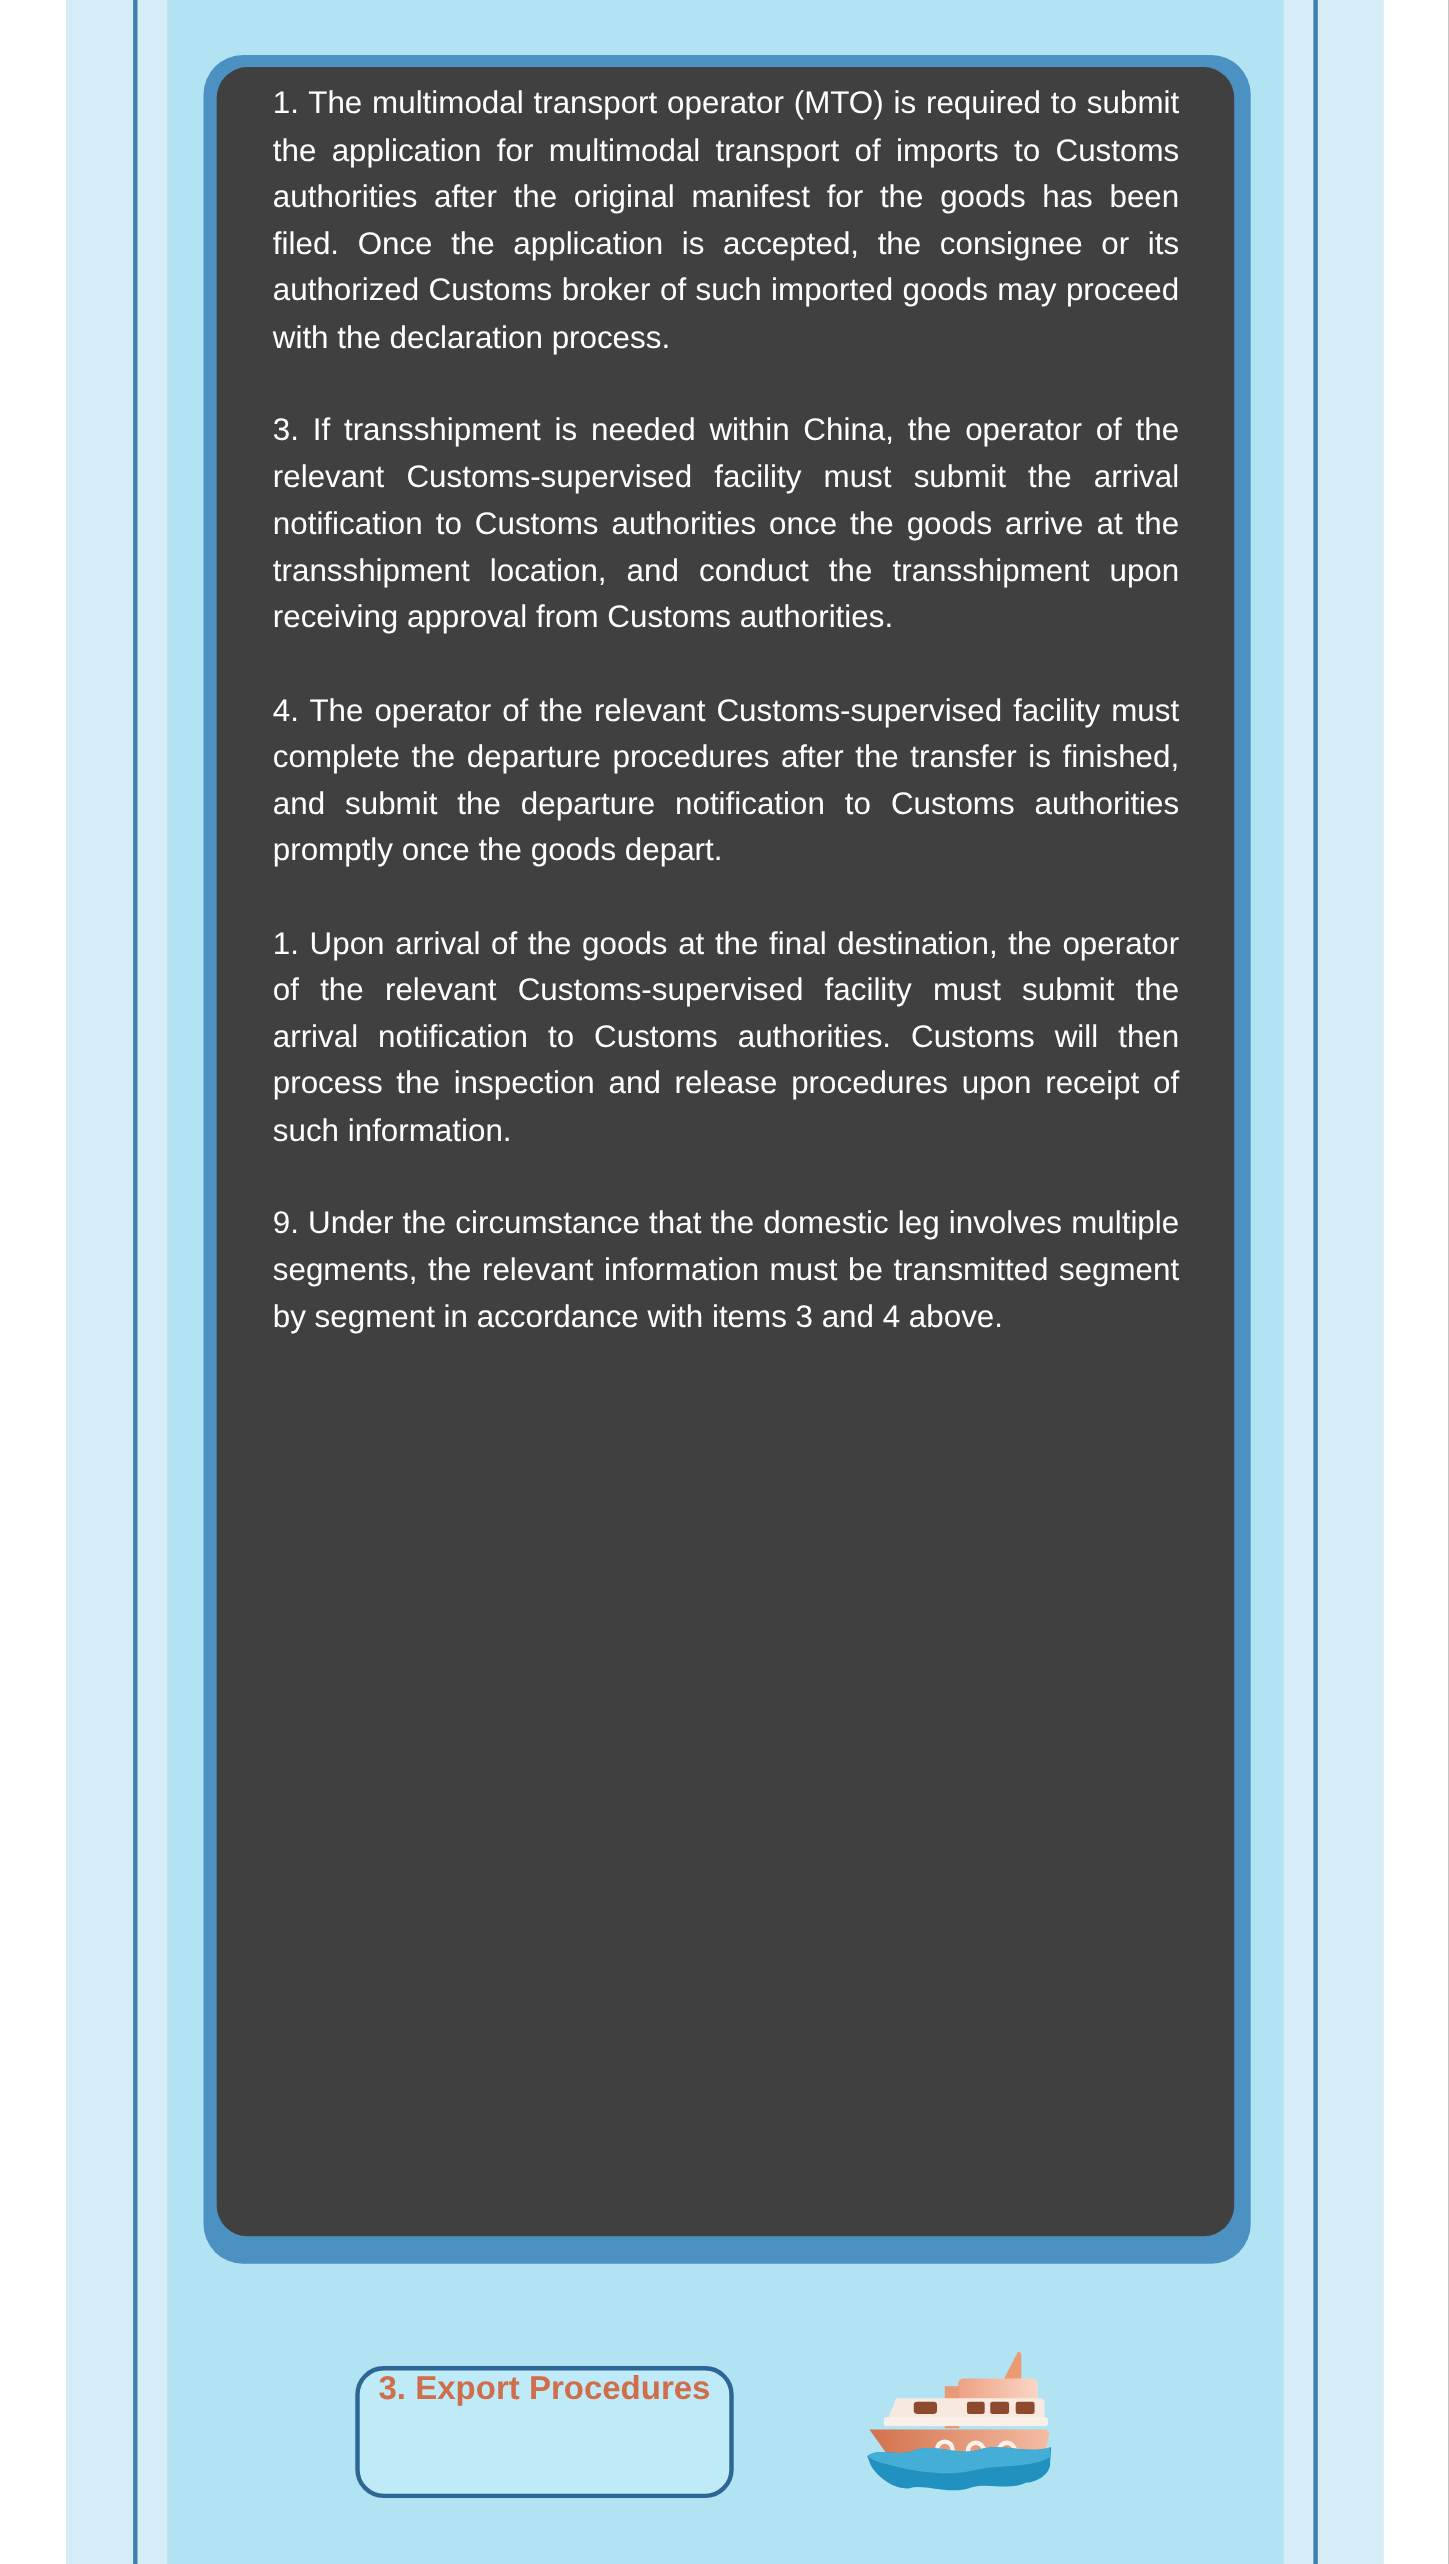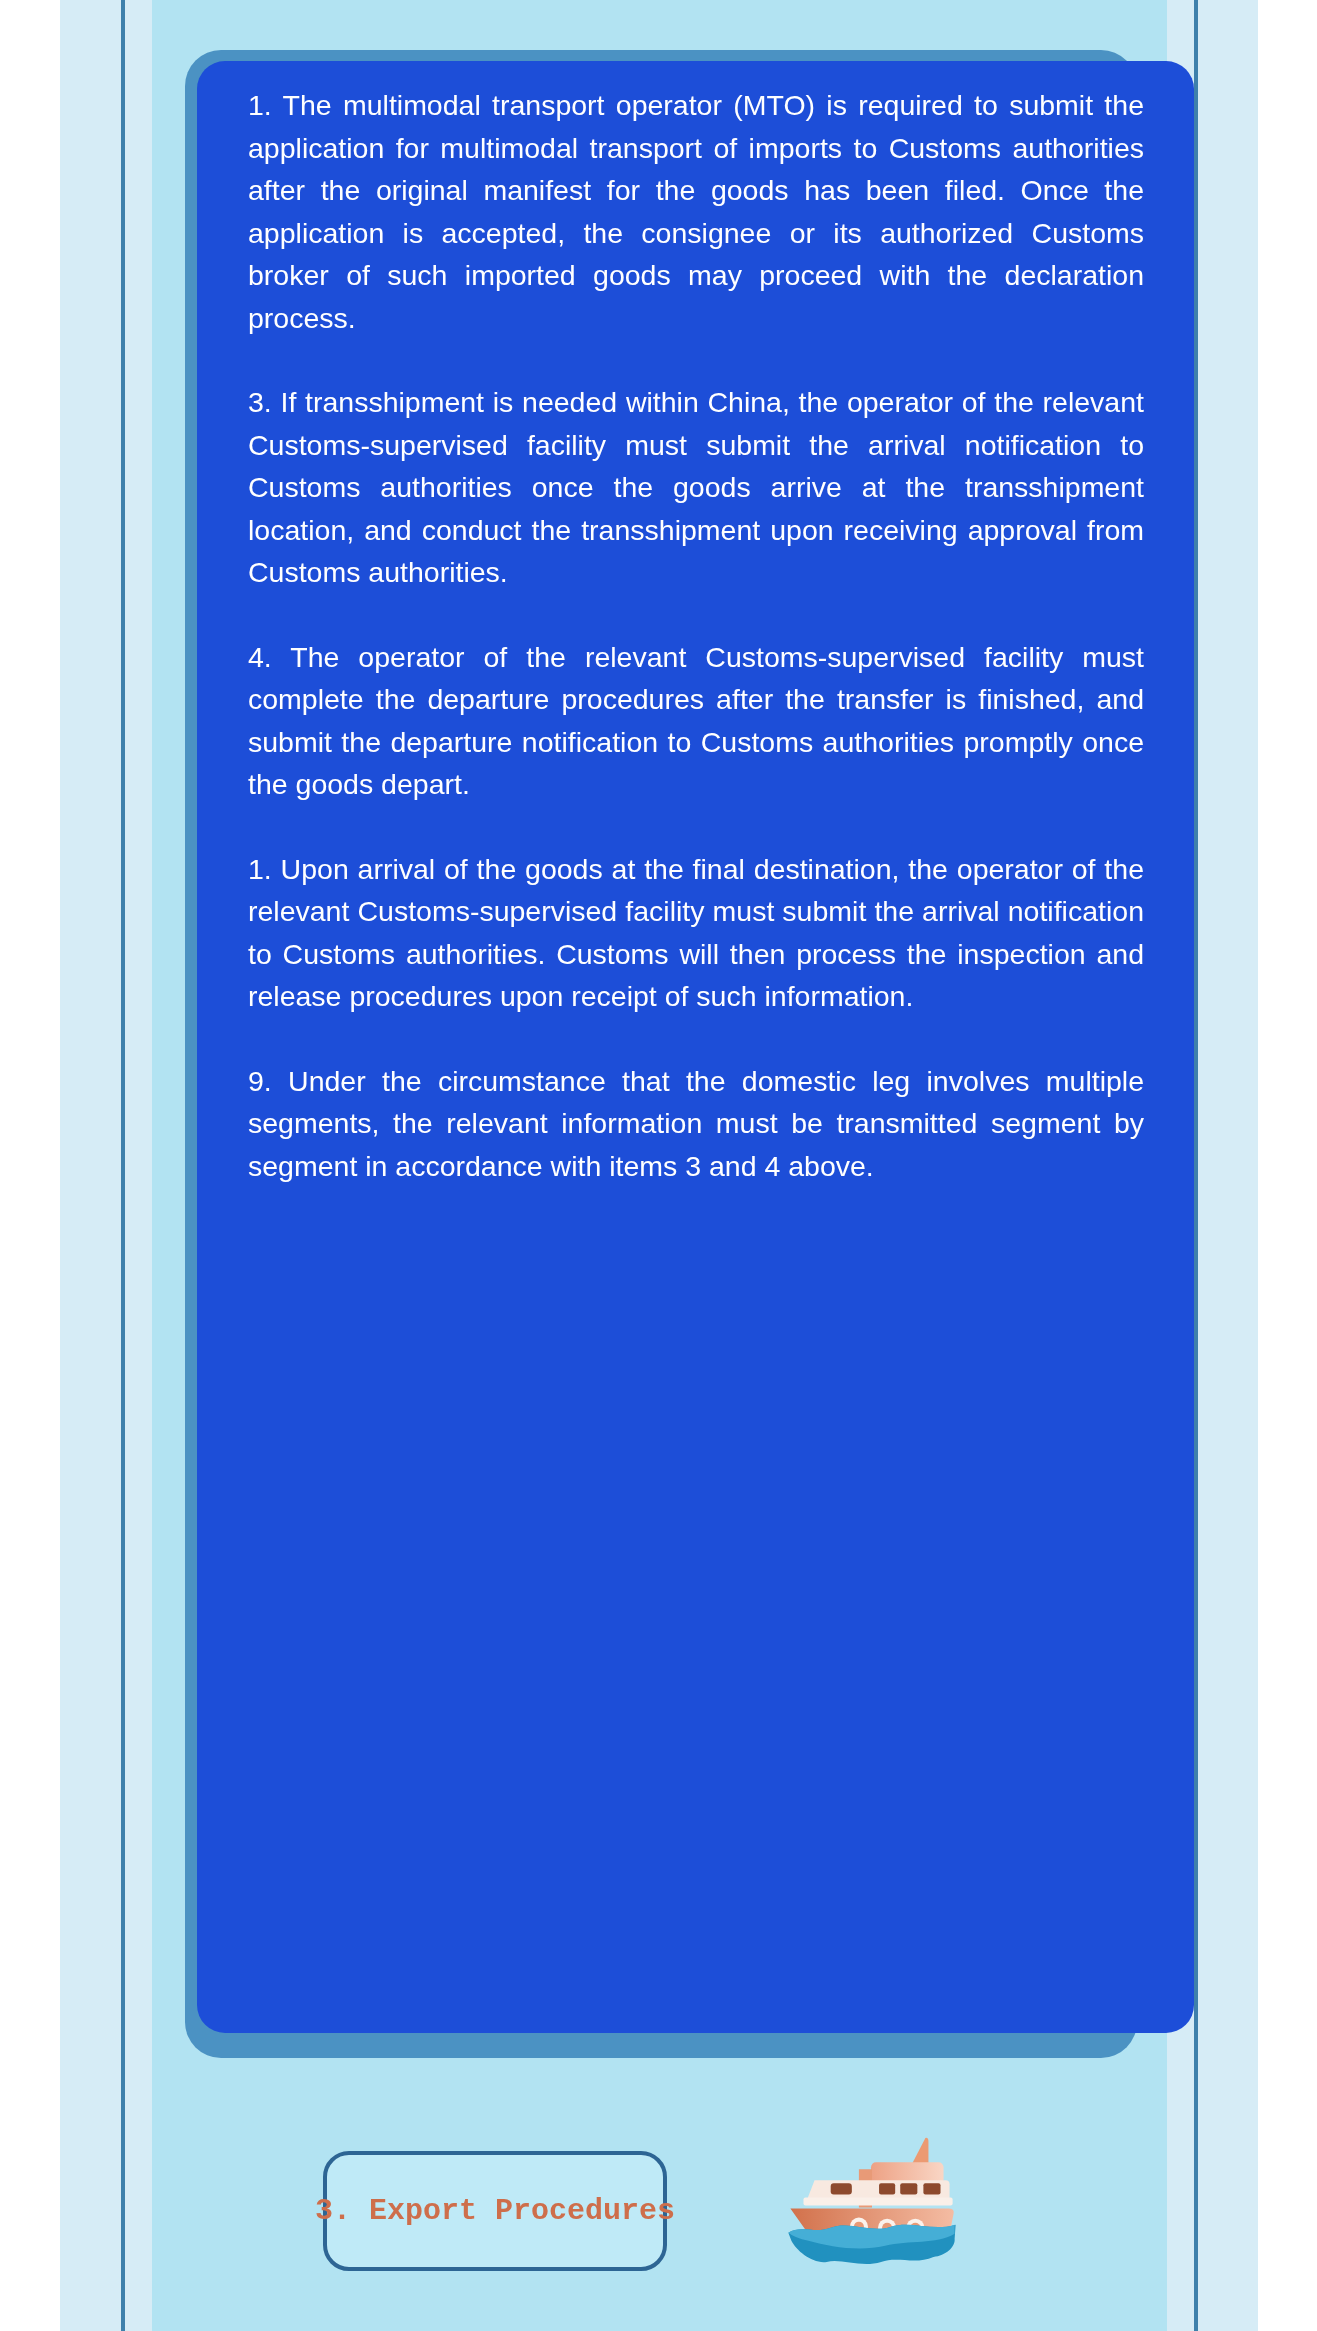--- a/index.html
+++ b/index.html
@@ -22,46 +22,45 @@
   
   .card-outer {
     left: 185px; top: 50px;
     width: 952px; height: 2008px;
     background: #4b92c3;
     border-radius: 36px;
   }
   .card-inner {
     position: absolute;
     left: 12px; top: 11px;
-    width: 997px; height: 1972px;
-    background: #1d4ed8;
+    width: 925px; height: 1972px;
+    background: #404040;
     border-radius: 28px;
     box-sizing: border-box;
-    padding: 23px 50px 0 51px;
+    padding: 12px 50px 0 51px;
   }
   .card-inner p {
     margin: 0 0 42px 0;
     color: #ffffff;
     font-size: 28.5px;
     line-height: 42.5px;
     text-align: justify;
   }
 
   
   .footer-box {
     left: 323px; top: 2151px;
     width: 344px; height: 120px;
     box-sizing: border-box;
     background: #bfeaf7;
     border: 4px solid #2d6594;
     border-radius: 26px;
     display: flex;
-    align-items: center;
+    align-items: flex-start;
     justify-content: center;
-    font-family: Liberation Mono, monospace;
   }
   .footer-box span {
     color: #ce6e4b;
     font-size: 30px;
     font-weight: bold;
     white-space: nowrap;
   }
 
   
   .ship { left: 786px; top: 2136px; width: 172px; height: 132px; }

